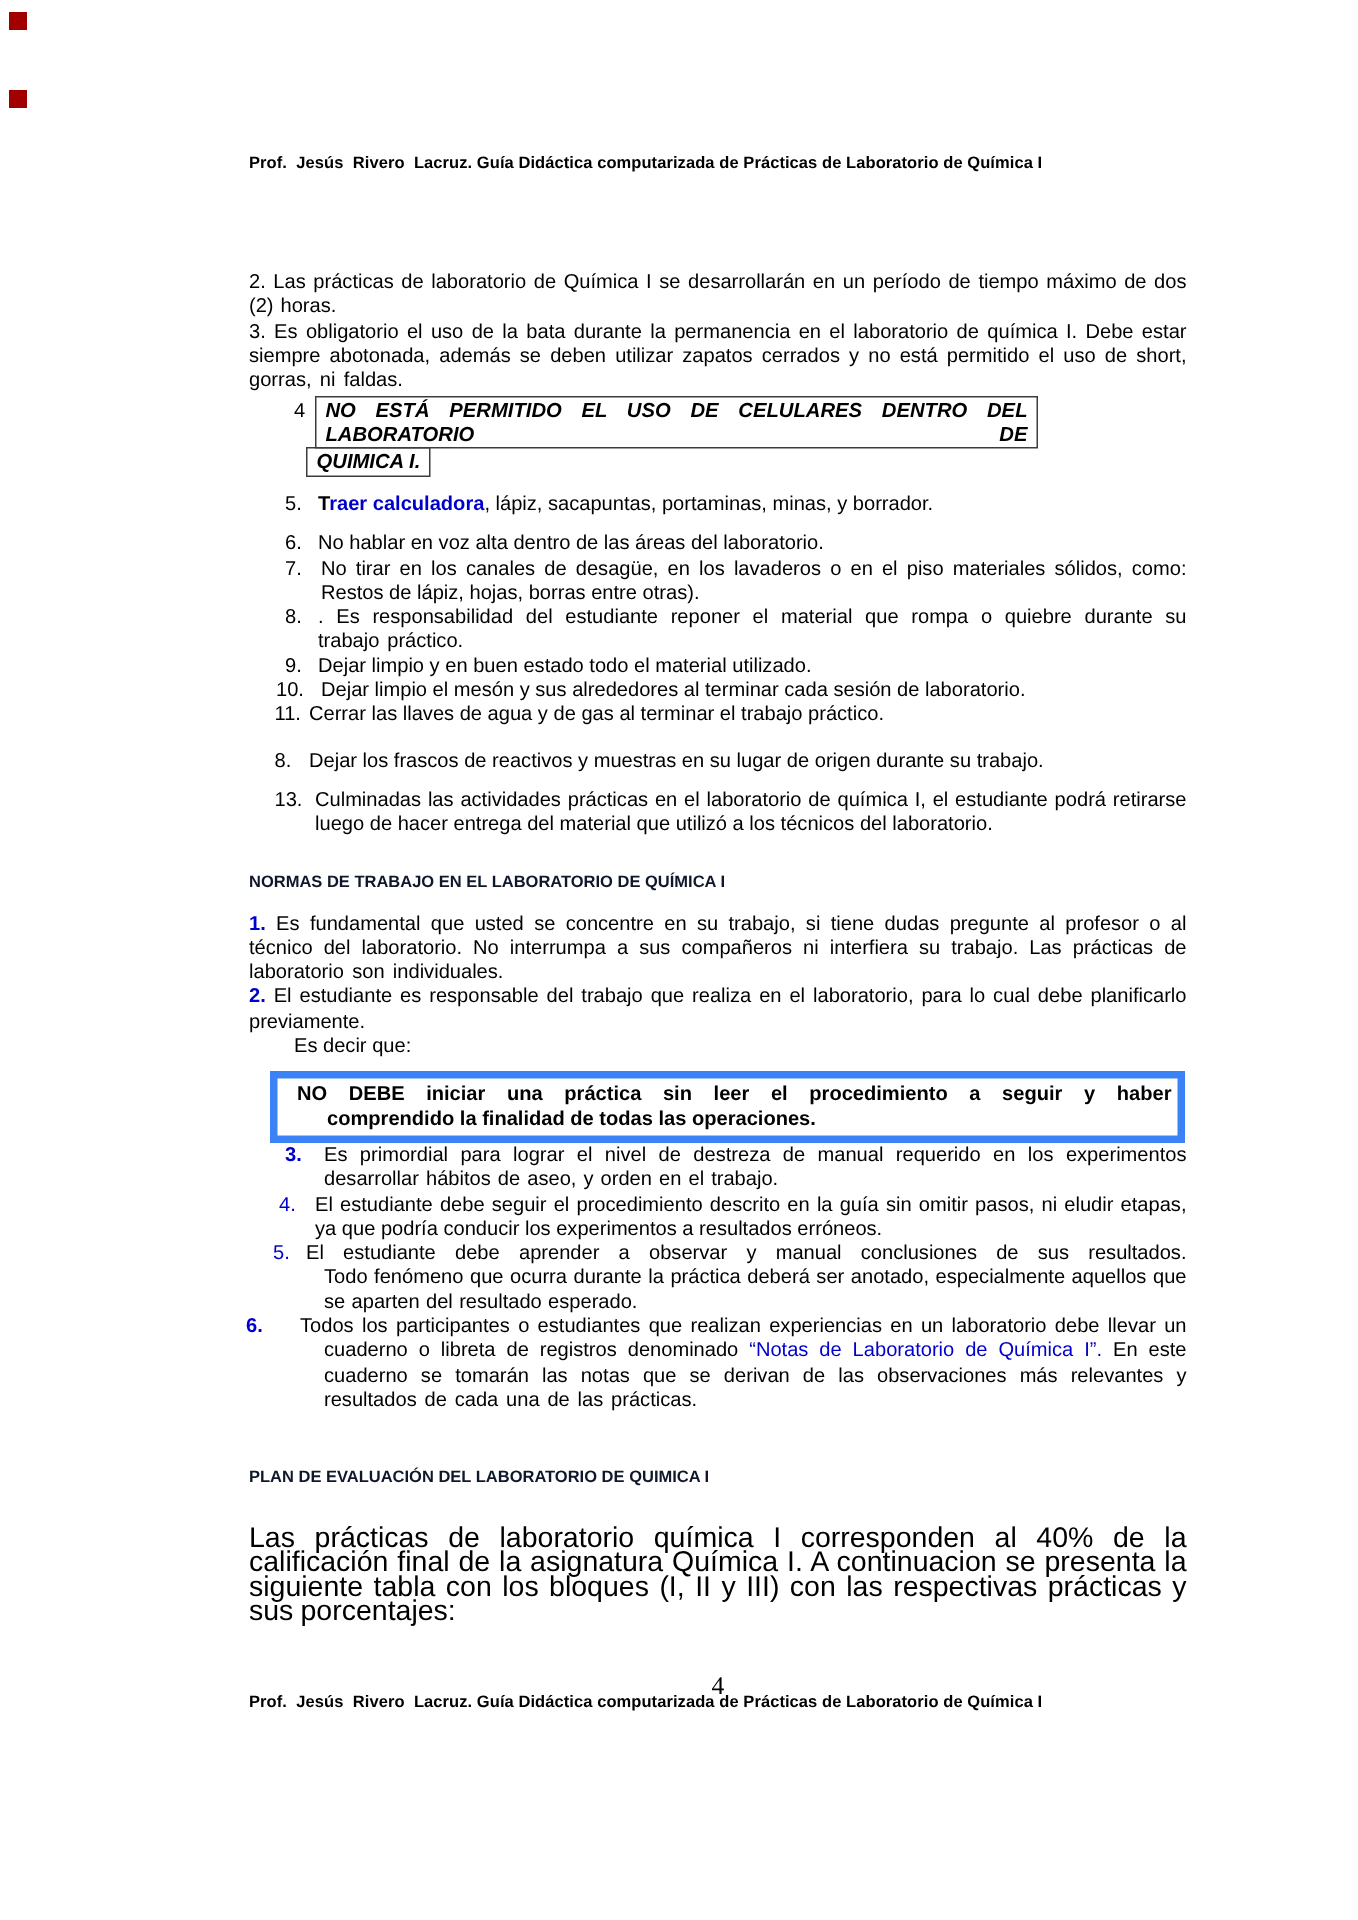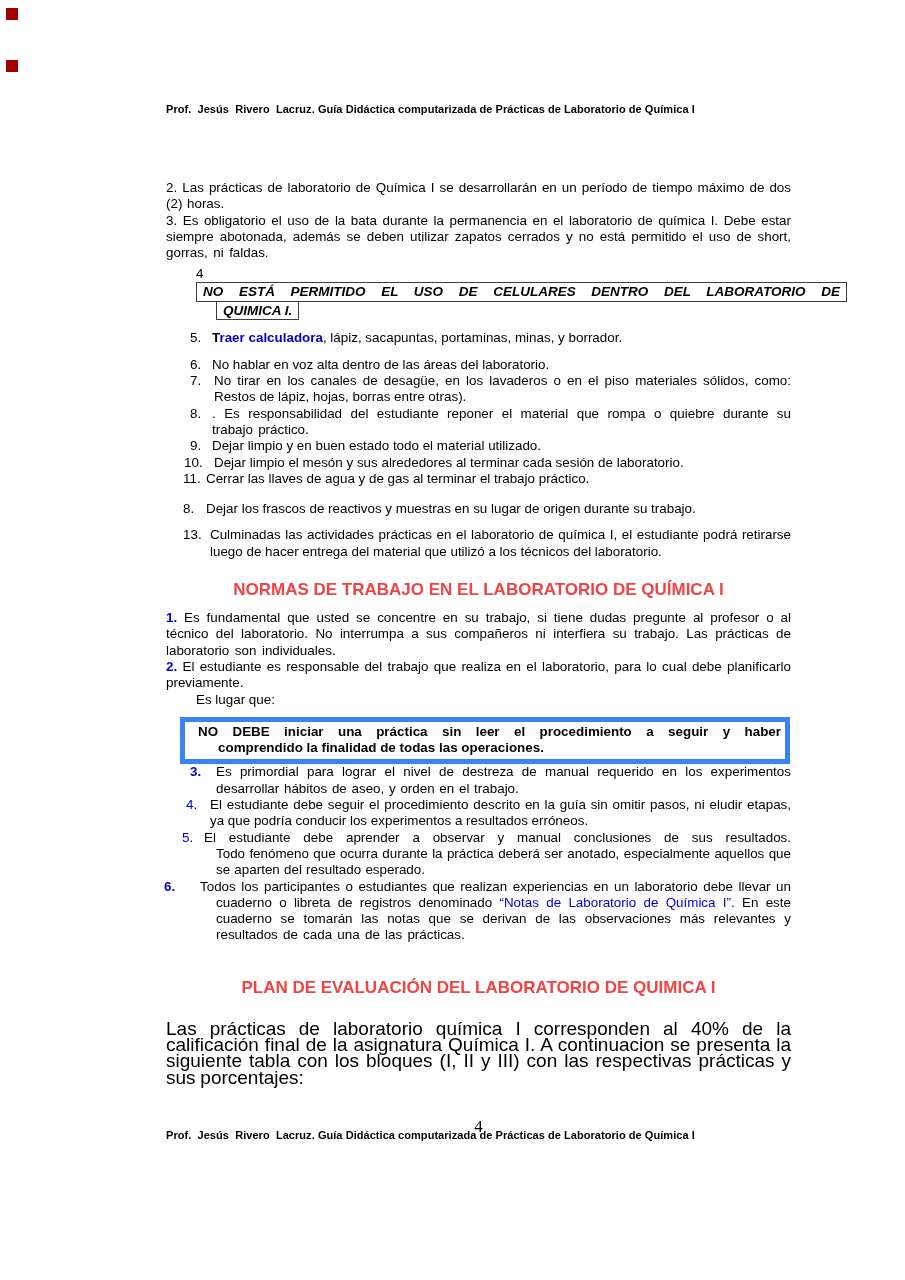--- a/index.html
+++ b/index.html
@@ -16,23 +16,23 @@
   .num{position:absolute;top:0;left:24px;}
   .blue{color:#0000cc;}
   .bb{color:#0000cc;font-weight:bold;}
   .bk{font-weight:bold;}
   .i2{word-spacing:.9px;} .i3{word-spacing:1.8px;} .i8{word-spacing:1.5px;}
   .w1{word-spacing:1.8px;} .w3x{word-spacing:1px;} .w5x{word-spacing:.5px;} .w6x{word-spacing:1.5px;}
   .i4wrap{margin-left:30px;margin-top:3px;line-height:16px;}
   .num4{display:inline-block;width:14px;font-size:13.4px;vertical-align:top;padding-top:2px;}
   .box1line{display:inline-block;border:1px solid #3c3c3c;font-weight:bold;font-style:italic;
         padding:1px 6px;font-size:13.5px;line-height:15.5px;}
-  .b1l1{width:651px;box-sizing:border-box;text-align:justify;text-align-last:justify;}
-  .b1l2{margin-left:20px;margin-top:-1px;}
-  .sect{font-size:17px;line-height:18px;font-weight:bold;color:#ef4444;text-align:center;}
+  .b1l1{width:482px;box-sizing:border-box;text-align:justify;text-align-last:justify;}
+  .b1l2{margin-left:8px;margin-top:-1px;}
+  .sect{font-size:11px;line-height:18px;font-weight:bold;color:#0f172a;text-align:left;}
   .esdecir{margin-left:30px;white-space:pre-wrap;}
   .box2{margin-top:9px;margin-left:14px;width:610px;box-sizing:border-box;border:5px solid #3b82f6;
         font-weight:bold;padding:2px 4px 3px 0;}
   .box2 .l1{padding-left:13px;text-align:justify;text-align-last:justify;}
   .box2 .l2{padding-left:33px;}
   .jfull{text-align:justify;text-align-last:justify;margin-left:-12px;}
   .para{margin-top:24px;font-size:19px;word-spacing:-.5px;text-align:justify;}
   .pnum{margin-top:31px;text-align:center;font-family:"Liberation Serif","DejaVu Serif",serif;
         font-size:17px;line-height:20px;}
 </style>
@@ -86,21 +86,21 @@
     </div>
 
     <div class="sect" style="margin-top:21px">NORMAS DE TRABAJO EN EL LABORATORIO DE QUÍMICA I</div>
 
     <div class="li w1" style="margin-top:11px">
       <span class="bb">1.</span><span> Es fundamental que usted se concentre en su trabajo, si tiene dudas pregunte al profesor o al técnico del laboratorio. No  interrumpa a sus compañeros ni interfiera su trabajo. Las prácticas de laboratorio son individuales.</span>
     </div>
     <div class="li">
       <span class="bb">2.</span><span> El estudiante es responsable del trabajo que realiza en el laboratorio, para lo cual debe planificarlo previamente.</span>
     </div>
-    <div class="esdecir">Es lugar que:</div>
+    <div class="esdecir">Es decir que:</div>
 
     <div class="box2">
       <div class="l1">NO DEBE iniciar una práctica sin leer el procedimiento a seguir y haber</div>
       <div class="l2">comprendido la finalidad de todas las operaciones.</div>
     </div>
 
     <div class="li hang w3x" style="padding-left:50px">
       <span class="num bb">3.</span><span>Es primordial para lograr el nivel de destreza de manual requerido en los experimentos desarrollar hábitos de aseo,  y orden en el trabajo.</span>
     </div>
     <div class="li hang" style="padding-left:44px">

